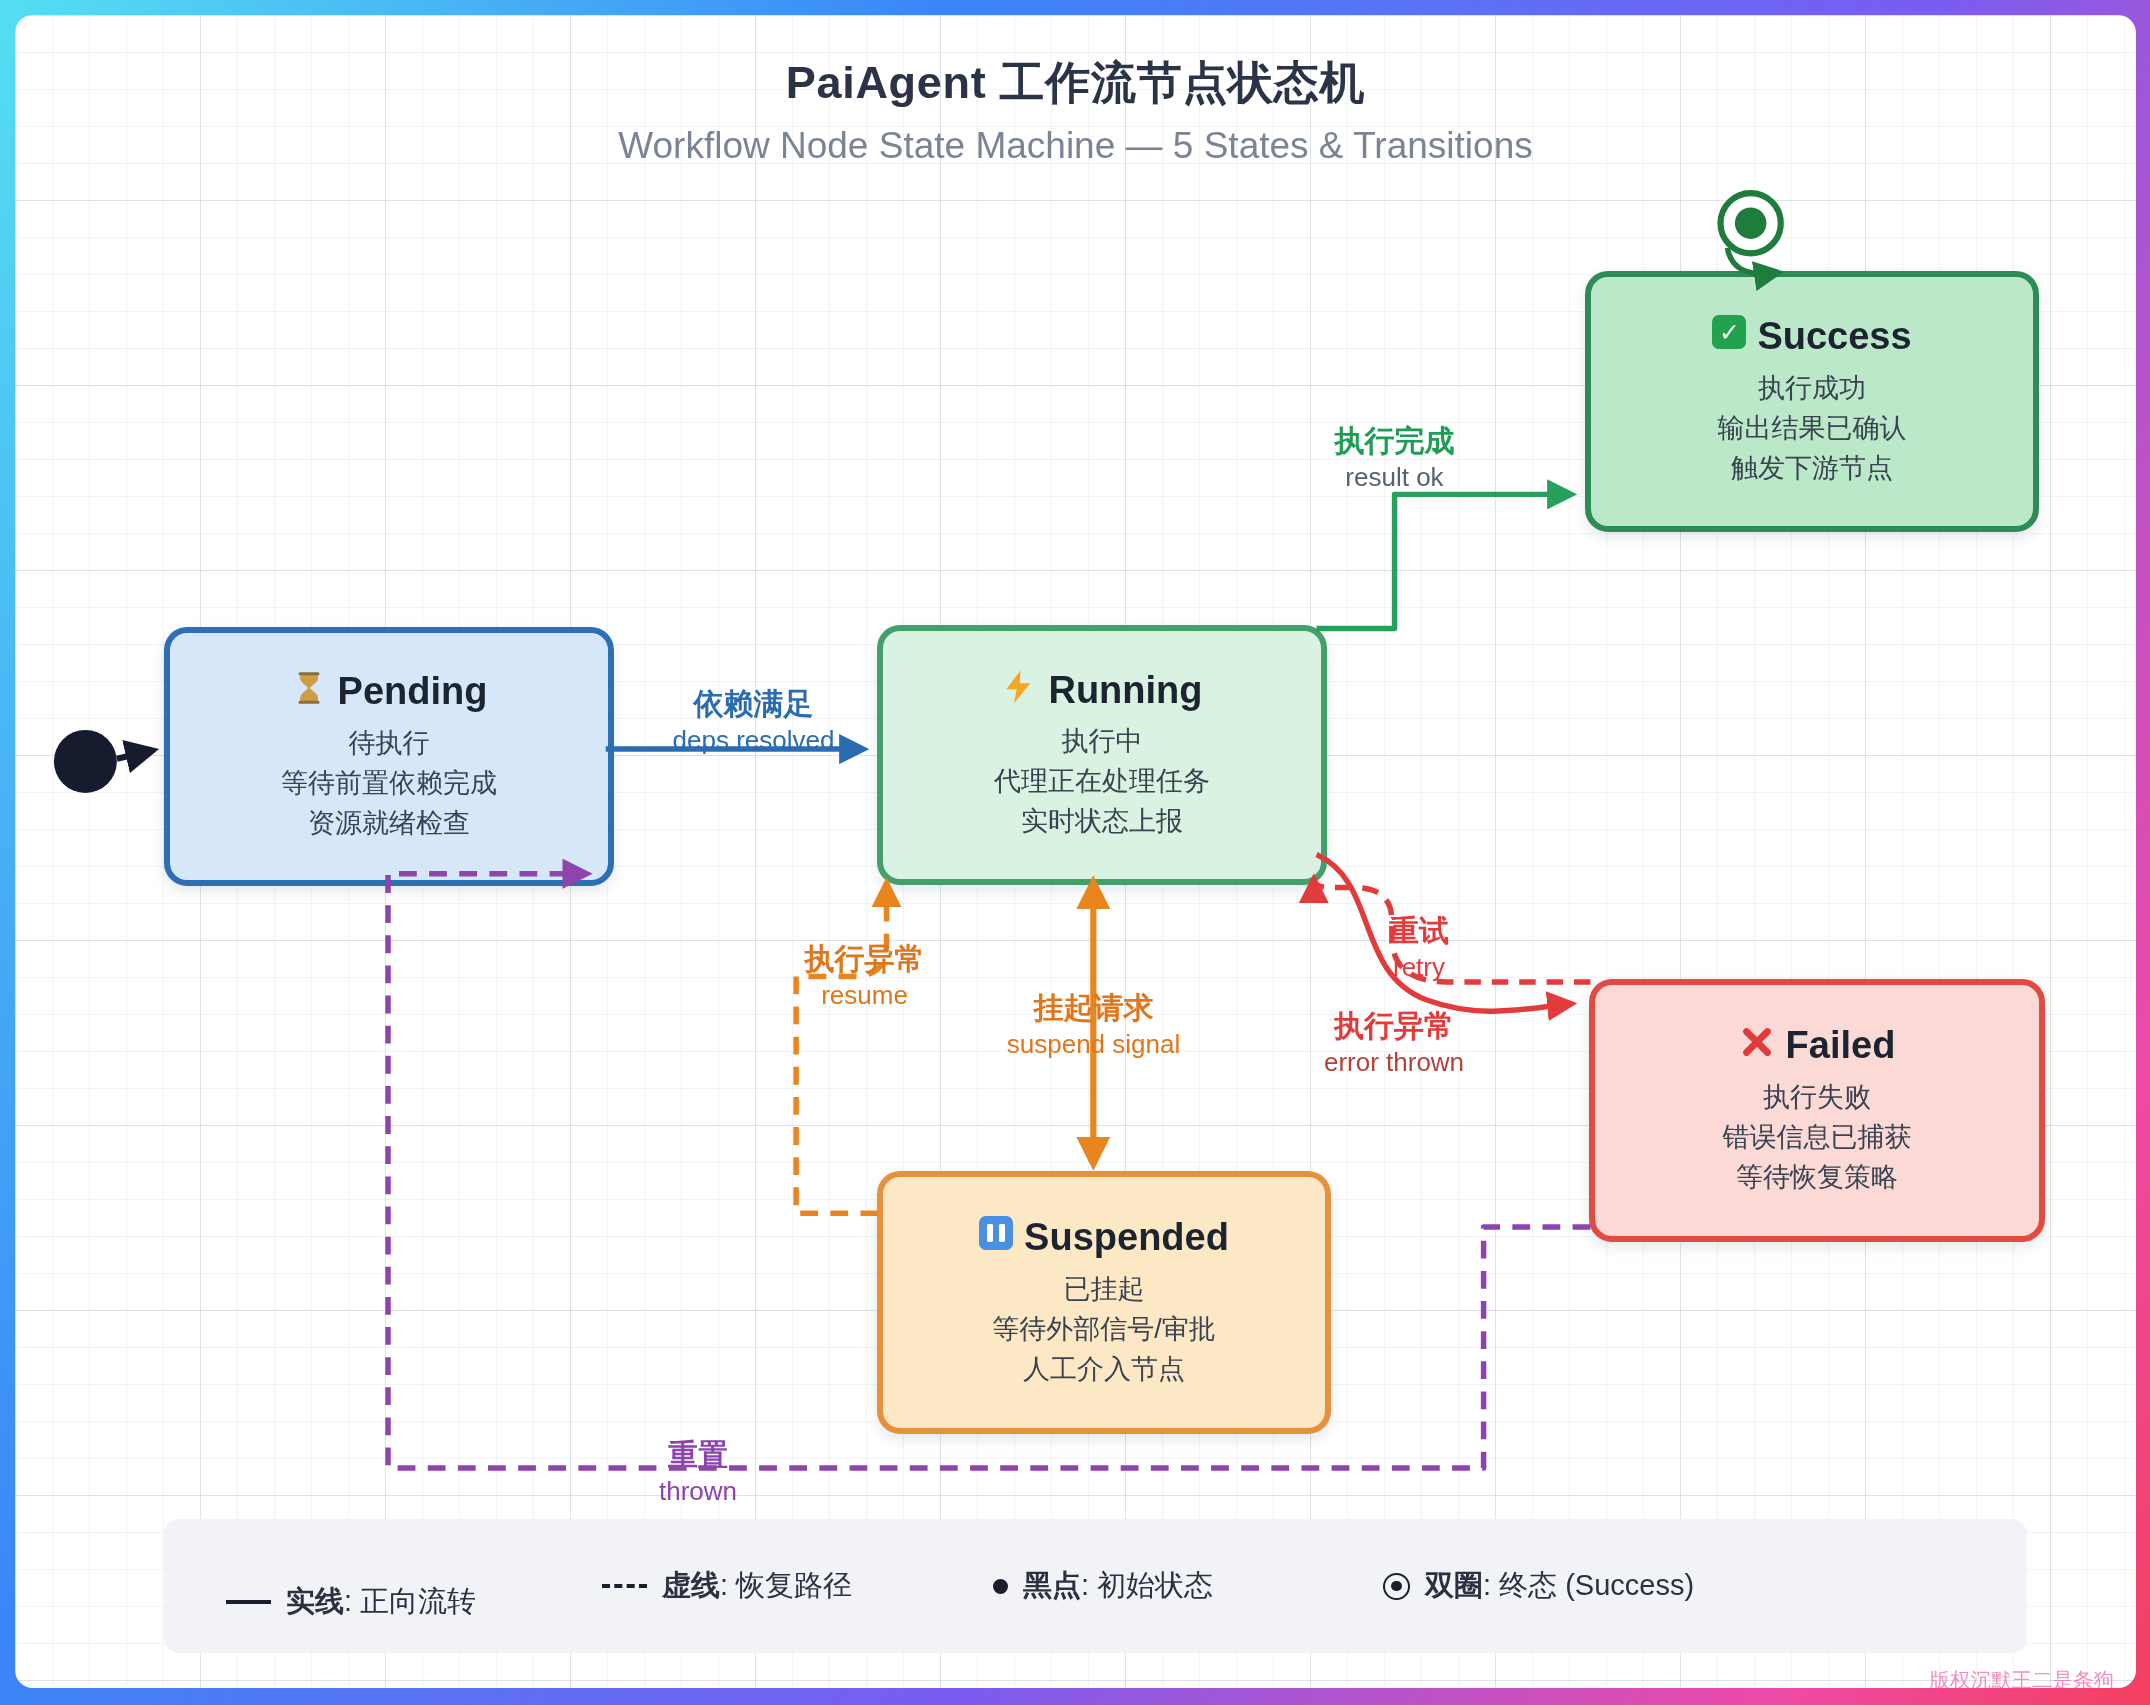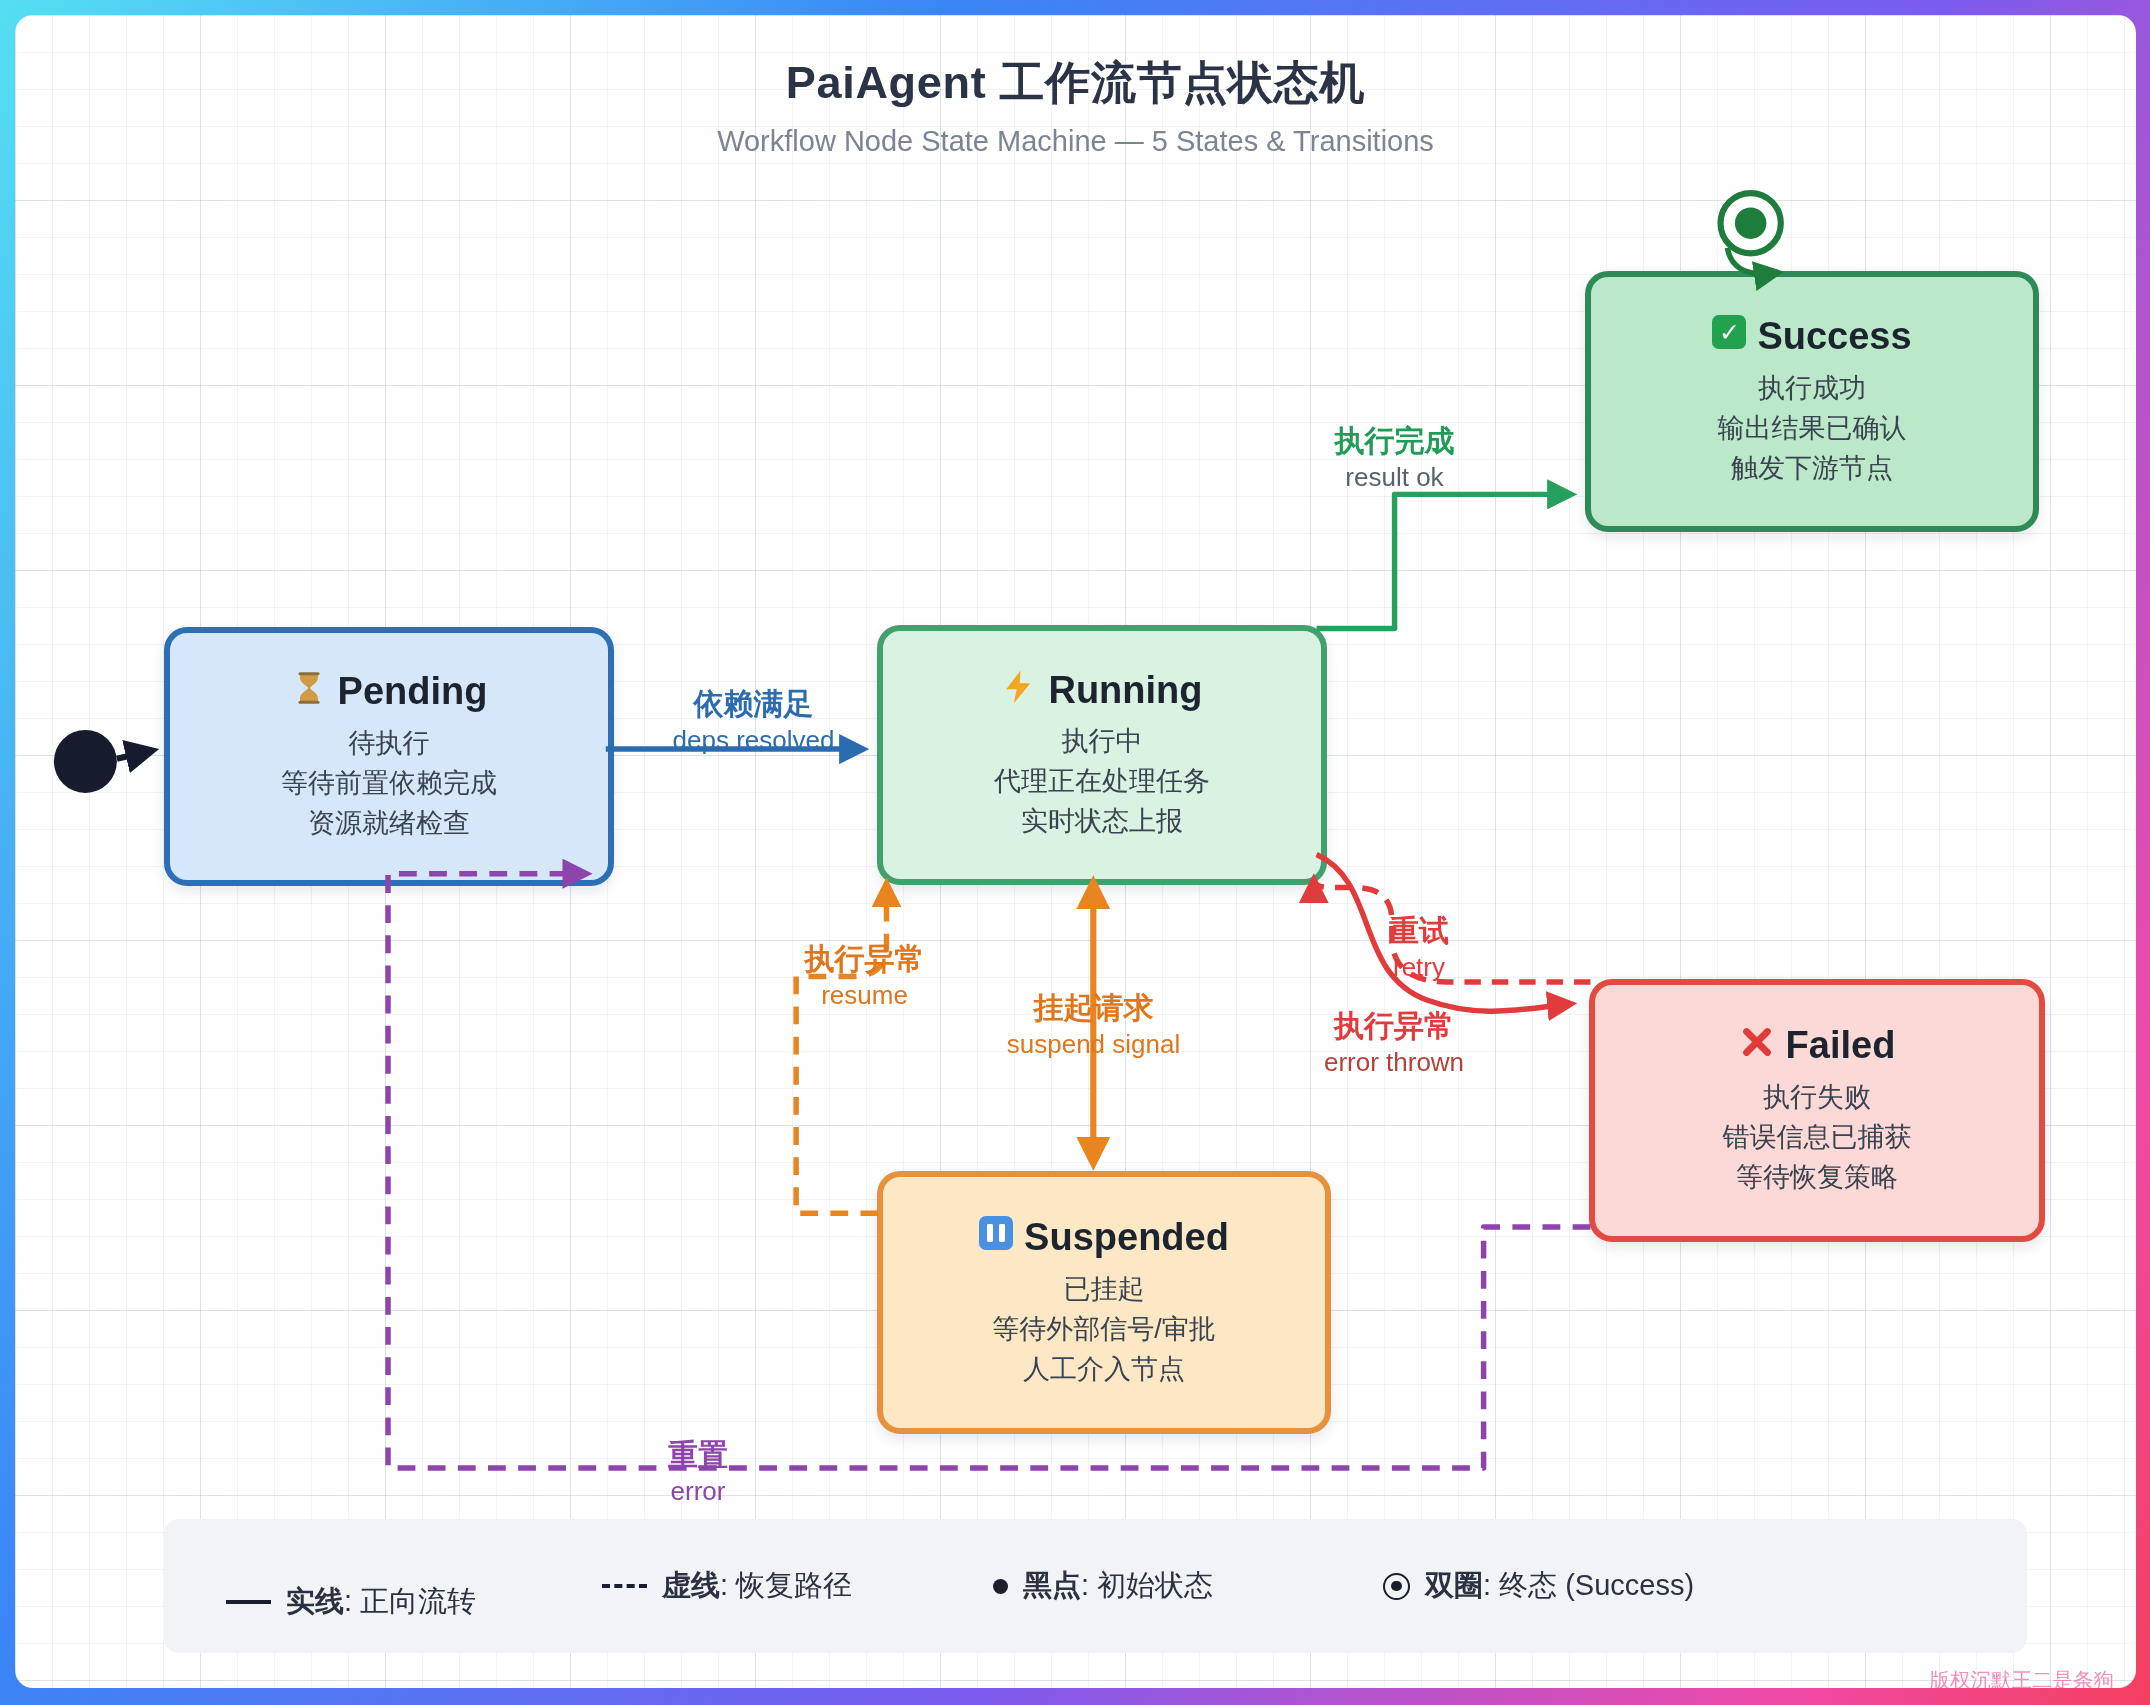--- a/index.html
+++ b/index.html
@@ -11,21 +11,21 @@
     background-image:
       linear-gradient(rgba(120,140,170,0.16) 1.4px,transparent 1.4px),
       linear-gradient(90deg,rgba(120,140,170,0.16) 1.4px,transparent 1.4px),
       linear-gradient(rgba(120,140,170,0.10) 1px,transparent 1px),
       linear-gradient(90deg,rgba(120,140,170,0.10) 1px,transparent 1px);
     background-size:185px 185px,185px 185px,37px 37px,37px 37px;}
   .stage{position:absolute;left:-15px;top:-15px;width:2151px;height:1321px;text-decoration:underline;}
   .title{position:absolute;left:0;top:53px;width:2151px;text-align:center;
     font-size:45px;font-weight:800;color:#2b3347;letter-spacing:0.7px;z-index:4;}
   .subtitle{position:absolute;left:0;top:125px;width:2151px;text-align:center;
-    font-size:29px;font-weight:400;color:#7b8494;z-index:4;}
+    font-size:37px;font-weight:400;color:#7b8494;z-index:4;}
   .connectors{position:absolute;left:0;top:0;z-index:3;}
   .state-box{position:absolute;border-radius:23px;border:6.2px solid #000;z-index:2;
     box-shadow:0 5.5px 13.7px rgba(20,40,80,0.10);display:flex;flex-direction:column;
     align-items:center;justify-content:center;text-align:center;}
   .box-pending{left:164px;top:627px;width:438px;height:247px;background:#d5e7f8;border-color:#2d6fb5;}
   .box-running{left:877px;top:625px;width:438px;height:248px;background:#d9f2e2;border-color:#41a06b;}
   .box-success{left:1585px;top:271px;width:442px;height:249px;background:#bae8c8;border-color:#2e8b57;border-width:6.8px;}
   .box-failed{left:1589px;top:979px;width:444px;height:251px;background:#fbd9d7;border-color:#e14b41;}
   .box-suspended{left:877px;top:1171px;width:442px;height:251px;background:#fde8c6;border-color:#e6923c;}
   .box-title{display:flex;align-items:flex-start;justify-content:center;gap:11px;margin-bottom:9.6px;}
@@ -211,21 +211,21 @@
       <div class="t-label lab-retry">
         <span class="zh">重试</span>
         <span class="en">retry</span>
       </div>
       <div class="t-label lab-error">
         <span class="zh">执行异常</span>
         <span class="en">error thrown</span>
       </div>
       <div class="t-label lab-reset">
         <span class="zh">重置</span>
-        <span class="en">error</span>
+        <span class="en">thrown</span>
       </div>
 
       <div class="legend">
         <div class="legend-item li-1">
           <span class="sym-solid"></span>
           <span><b>实线</b><span>: 正向流转</span></span>
         </div>
         <div class="legend-item li-2">
           <span class="sym-dashed"></span>
           <span><b>虚线</b><span>: 恢复路径</span></span>

